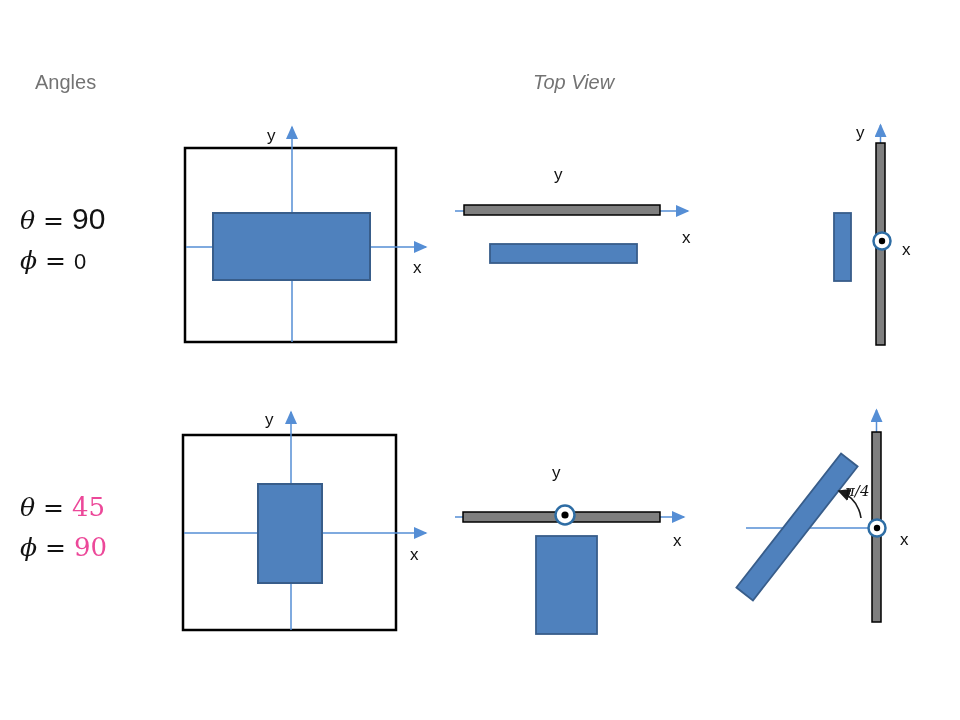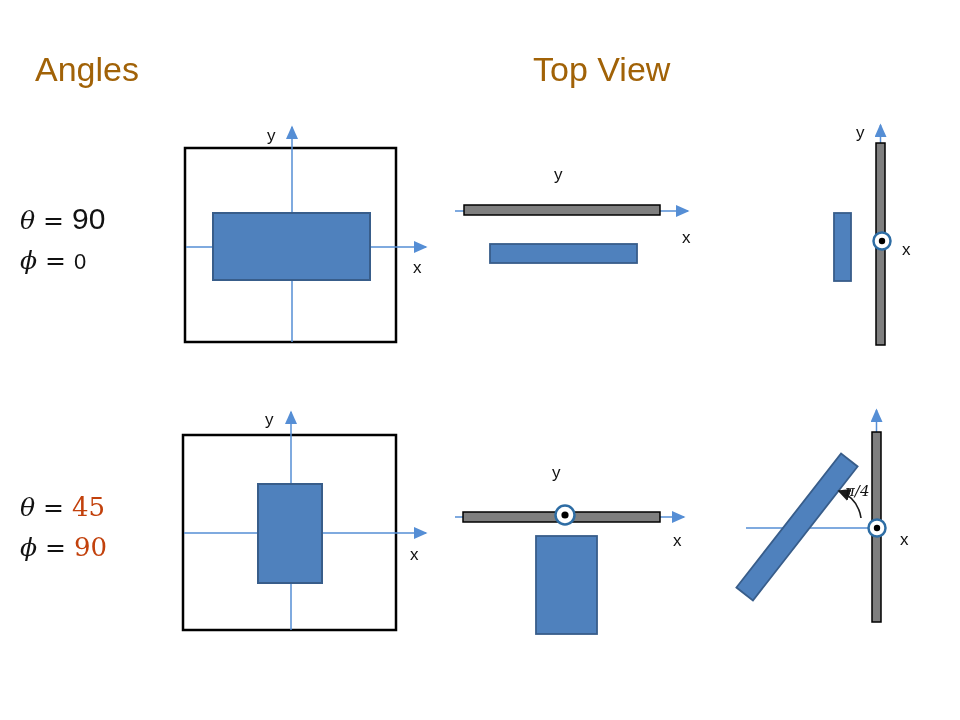--- a/index.html
+++ b/index.html
@@ -1,45 +1,45 @@
 <!DOCTYPE html>
 <html><head>
 <meta charset="utf-8">
 <style>
   html,body{margin:0;padding:0;background:#fff;}
   .stage{
     position:relative;width:960px;height:720px;background:#ffffff;
     font-family:"Liberation Sans",sans-serif;color:#1a1a1a;overflow:hidden;
   }
   .hdr{
-    position:absolute;top:50px;font-size:34px;color:#a16207;white-space:nowrap;
+    position:absolute;top:71px;font-size:20px;color:#737373;white-space:nowrap;
   }
   .angle-block{position:absolute;left:20px;}
   .angle-line{display:flex;align-items:baseline;gap:8px;margin-bottom:10px;}
   .greek{
     font-family:"DejaVu Serif",serif;font-style:italic;font-size:25px;color:#111;
   }
   .val-sans-big{font-size:30px;color:#111;}
   .val-sans{font-size:22px;color:#111;}
-  .val-serif{font-family:"DejaVu Serif",serif;font-size:26px;color:#c2410c;}
+  .val-serif{font-family:"DejaVu Serif",serif;font-size:26px;color:#ec4899;}
   svg{position:absolute;left:0;top:0;}
   .axis-label{
     font-family:"Liberation Sans",sans-serif;font-size:17px;fill:#111;
   }
   .pi-label{
     font-family:"DejaVu Serif",serif;font-style:italic;font-size:15px;fill:#111;
   }
 </style>
 </head>
 <body>
 
 <div class="stage">
 
   <div class="hdr" style="left:35px;">Angles</div>
-  <div class="hdr" style="left:533px;">Top View</div>
+  <div class="hdr" style="left:533px;font-style:italic;">Top View</div>
 
   <div class="angle-block" style="top:202px;">
     <div class="angle-line">
       <span class="greek">θ =</span>
       <span class="val-sans-big">90</span>
     </div>
     <div class="angle-line">
       <span class="greek">ϕ =</span>
       <span class="val-sans">0</span>
     </div>

